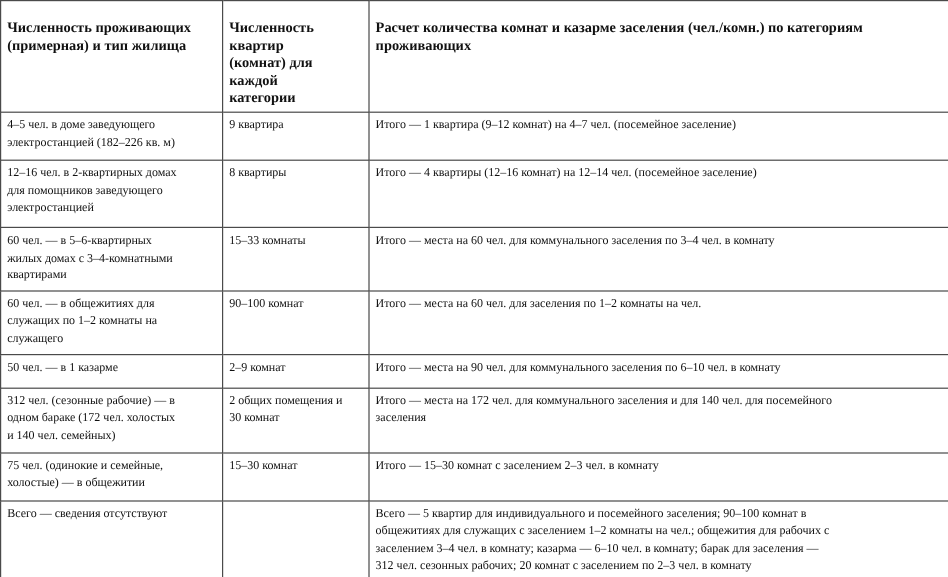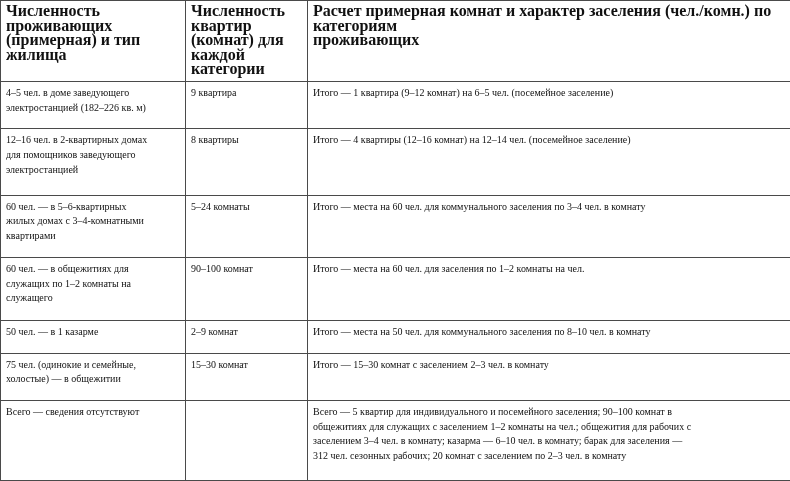--- a/index.html
+++ b/index.html
@@ -39,23 +39,23 @@
     font-size: 10px;
     line-height: 14.6px;
     text-align: left;
     font-weight: normal;
     white-space: pre-line;
     word-wrap: break-word;
     overflow: hidden;
   }
   table.housing-table thead th {
     font-weight: bold;
-    font-size: 16px;
+    font-size: 12px;
     line-height: 14.6px;
-    padding-top: 3px;
+    padding-top: 15px;
   }
   tr.r-head { height: 52px; }
   tr.r-0 { height: 40px; }
   tr.r-1 { height: 56px; }
   tr.r-2 { height: 52px; }
   tr.r-3 { height: 40px; margin-top: 20px; }
   tr.r-4 { height: 28px; }
   tr.r-5 { height: 54px; }
   tr.r-6 { height: 40px; }
   tr.r-7 { height: 53px; }
@@ -72,56 +72,65 @@
       <col class="c2">
       <col class="c3">
     </colgroup>
     <thead>
       <tr class="r-head">
         <th>Численность проживающих
 (примерная) и тип жилища</th>
         <th>Численность квартир
 (комнат) для каждой
 категории</th>
-        <th>Расчет примерная комнат и характер заселения (чел./комн.) по категориям
+        <th>Расчет количества комнат и казарме заселения (чел./комн.) по категориям
 проживающих</th>
       </tr>
     </thead>
     <tbody>
       <tr class="r-0">
         <td>4–5 чел. в доме заведующего
 электростанцией (182–226 кв. м)</td>
         <td>9 квартира</td>
-        <td>Итого — 1 квартира (9–12 комнат) на 6–5 чел. (посемейное заселение)</td>
+        <td>Итого — 1 квартира (9–12 комнат) на 4–7 чел. (посемейное заселение)</td>
       </tr>
       <tr class="r-1">
         <td>12–16 чел. в 2-квартирных домах
 для помощников заведующего
 электростанцией</td>
         <td>8 квартиры</td>
         <td>Итого — 4 квартиры (12–16 комнат) на 12–14 чел. (посемейное заселение)</td>
       </tr>
       <tr class="r-2">
         <td>60 чел. — в 5–6-квартирных
 жилых домах с 3–4-комнатными
 квартирами</td>
-        <td>5–24 комнаты</td>
+        <td>15–33 комнаты</td>
         <td>Итого — места на 60 чел. для коммунального заселения по 3–4 чел. в комнату</td>
       </tr>
       <tr class="r-3">
         <td>60 чел. — в общежитиях для
 служащих по 1–2 комнаты на
 служащего</td>
         <td>90–100 комнат</td>
         <td>Итого — места на 60 чел. для заселения по 1–2 комнаты на чел.</td>
       </tr>
       <tr class="r-4">
         <td>50 чел. — в 1 казарме</td>
         <td>2–9 комнат</td>
-        <td>Итого — места на 50 чел. для коммунального заселения по 8–10 чел. в комнату</td>
+        <td>Итого — места на 90 чел. для коммунального заселения по 6–10 чел. в комнату</td>
+      </tr>
+      <tr class="r-5">
+        <td>312 чел. (сезонные рабочие) — в
+одном бараке (172 чел. холостых
+и 140 чел. семейных)</td>
+        <td>2 общих помещения и
+30 комнат</td>
+        <td>Итого — места на 172 чел. для коммунального заселения и для 140 чел. для посемейного
+заселения</td>
       </tr>
       <tr class="r-6">
         <td>75 чел. (одинокие и семейные,
 холостые) — в общежитии</td>
         <td>15–30 комнат</td>
         <td>Итого — 15–30 комнат с заселением 2–3 чел. в комнату</td>
       </tr>
       <tr class="r-8">
         <td>Всего — сведения отсутствуют</td>
         <td class="cell-empty"></td>

